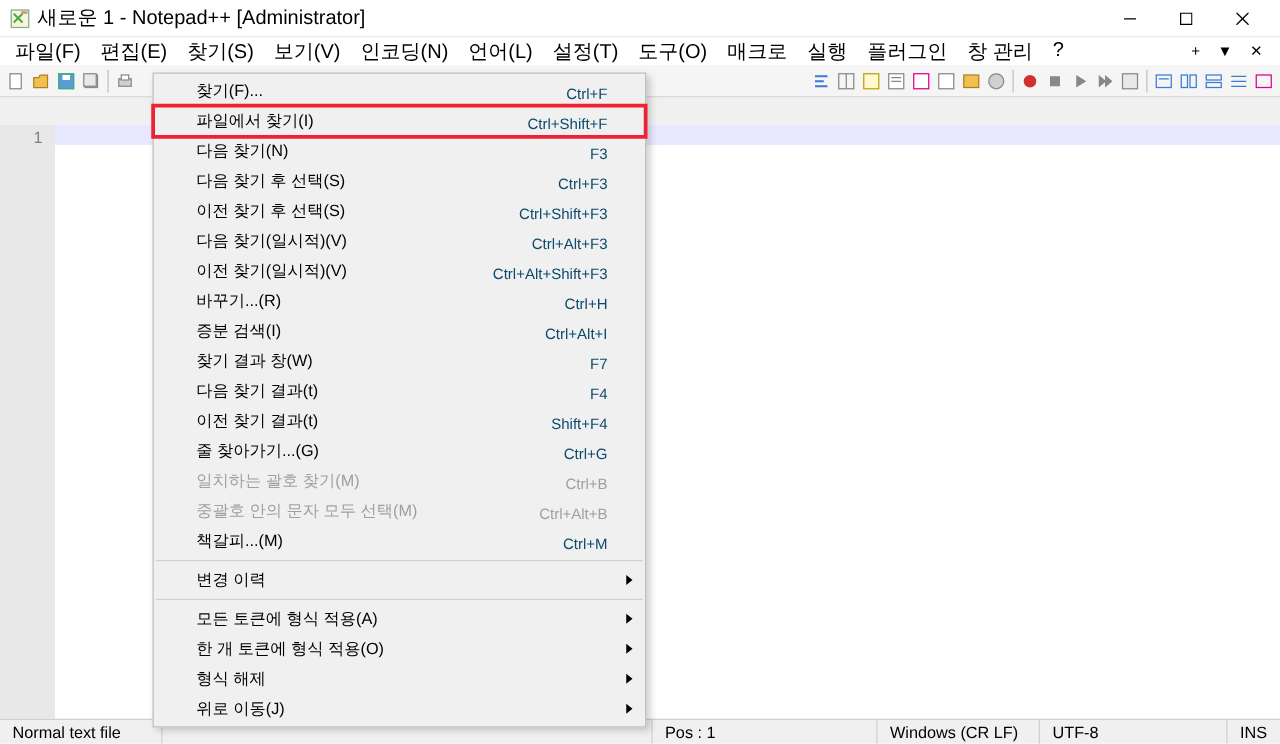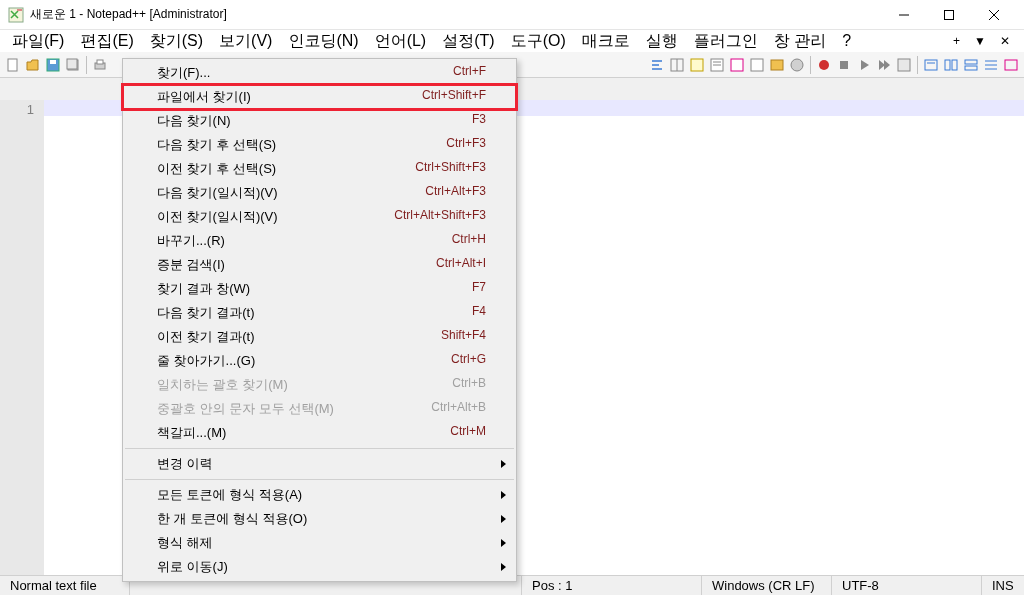--- a/index.html
+++ b/index.html
@@ -1,20 +1,20 @@
 <!DOCTYPE html>
 <html><head>
 <meta charset="utf-8">
 <style>
 * { margin: 0; padding: 0; box-sizing: border-box; font-family: "Segoe UI", "Malgun Gothic", sans-serif; font-size: 13px; }
 body { width: 1024px; height: 595px; background: #fff; overflow: hidden; position: relative; }
 
 .titlebar { height: 30px; display: flex; align-items: center; padding: 0 8px; background: #fff; border-bottom: 1px solid #e5e5e5; }
 .titlebar .app-icon { width: 16px; height: 16px; margin-right: 6px; }
-.titlebar .title { flex: 1; font-size: 12px; color: #000; }
+.titlebar .title { flex: 1; font-size: 16px; color: #000; }
 .titlebar .win-btns { display: flex; gap: 0; }
 .titlebar .win-btn { width: 45px; height: 28px; display: flex; align-items: center; justify-content: center; color: #000; }
 
 .menubar { height: 22px; display: flex; align-items: center; padding: 0 4px; background: #fff; gap: 0; }
 .menubar .menu-item { padding: 2px 8px; font-size: 16px; color: #000; cursor: default; }
 .menubar .menu-right { margin-left: auto; display: flex; gap: 6px; padding-right: 6px; align-items: center; }
 .menubar .menu-right span { font-size: 12px; color: #000; padding: 0 4px; }
 
 .toolbar { height: 26px; display: flex; align-items: center; padding: 2px 4px; background: #f5f5f5; gap: 2px; border-bottom: 1px solid #d0d0d0; }
 .toolbar .tb-btn { width: 18px; height: 18px; display: flex; align-items: center; justify-content: center; }
@@ -25,24 +25,24 @@
 .tab .tab-icon { width: 14px; height: 14px; background: #5b9bd5; border-radius: 2px; position: relative; }
 .tab .tab-close { width: 12px; height: 12px; display: flex; align-items: center; justify-content: center; }
 .tab .tab-close svg { width: 10px; height: 10px; }
 
 .editor-wrap { position: relative; display: flex; height: calc(100% - 30px - 22px - 26px - 22px - 20px); }
 .gutter { width: 44px; background: #e8e8e8; text-align: right; padding: 2px 10px 0 0; color: #808080; font-size: 12px; font-family: Consolas, monospace; }
 .editor { flex: 1; background: #fff; position: relative; }
 .current-line { position: absolute; top: 0; left: 0; right: 0; height: 16px; background: #e8e8ff; }
 
 .dropdown { position: absolute; top: 58px; left: 122px; width: 395px; background: #f0f0f0; border: 1px solid #c0c0c0; box-shadow: 3px 3px 6px rgba(0,0,0,0.2); z-index: 100; padding: 2px 0; }
-.dropdown .dd-item { display: flex; align-items: flex-start; padding: 3px 30px 3px 34px; font-size: 13px; color: #000; position: relative; }
+.dropdown .dd-item { display: flex; align-items: flex-end; padding: 3px 30px 3px 34px; font-size: 13px; color: #000; position: relative; }
 .dropdown .dd-item.disabled { color: #a0a0a0; }
 .dropdown .dd-item .dd-label { flex: 1; }
-.dropdown .dd-item .dd-shortcut { color: #7f1d1d; font-size: 12px; }
+.dropdown .dd-item .dd-shortcut { color: #0c4a6e; font-size: 12px; }
 .dropdown .dd-item.disabled .dd-shortcut { color: #a0a0a0; }
 .dropdown .dd-item.has-sub::after { content: ""; position: absolute; right: 10px; top: 50%; transform: translateY(-50%); width: 0; height: 0; border-left: 5px solid #000; border-top: 4px solid transparent; border-bottom: 4px solid transparent; }
 .dropdown .dd-sep { height: 1px; background: #d0d0d0; margin: 3px 2px; }
 .dropdown .dd-highlight { outline: 3px solid #e23; outline-offset: -1px; }
 
 .statusbar { position: absolute; bottom: 0; left: 0; right: 0; height: 20px; background: #f0f0f0; border-top: 1px solid #d0d0d0; display: flex; align-items: center; font-size: 12px; color: #000; }
 .statusbar .sb-cell { padding: 0 10px; border-right: 1px solid #d0d0d0; height: 100%; display: flex; align-items: center; }
 .statusbar .sb-cell.grow { flex: 1; border-right: 1px solid #d0d0d0; }
 .statusbar .sb-cell:last-child { border-right: none; }
 </style>

